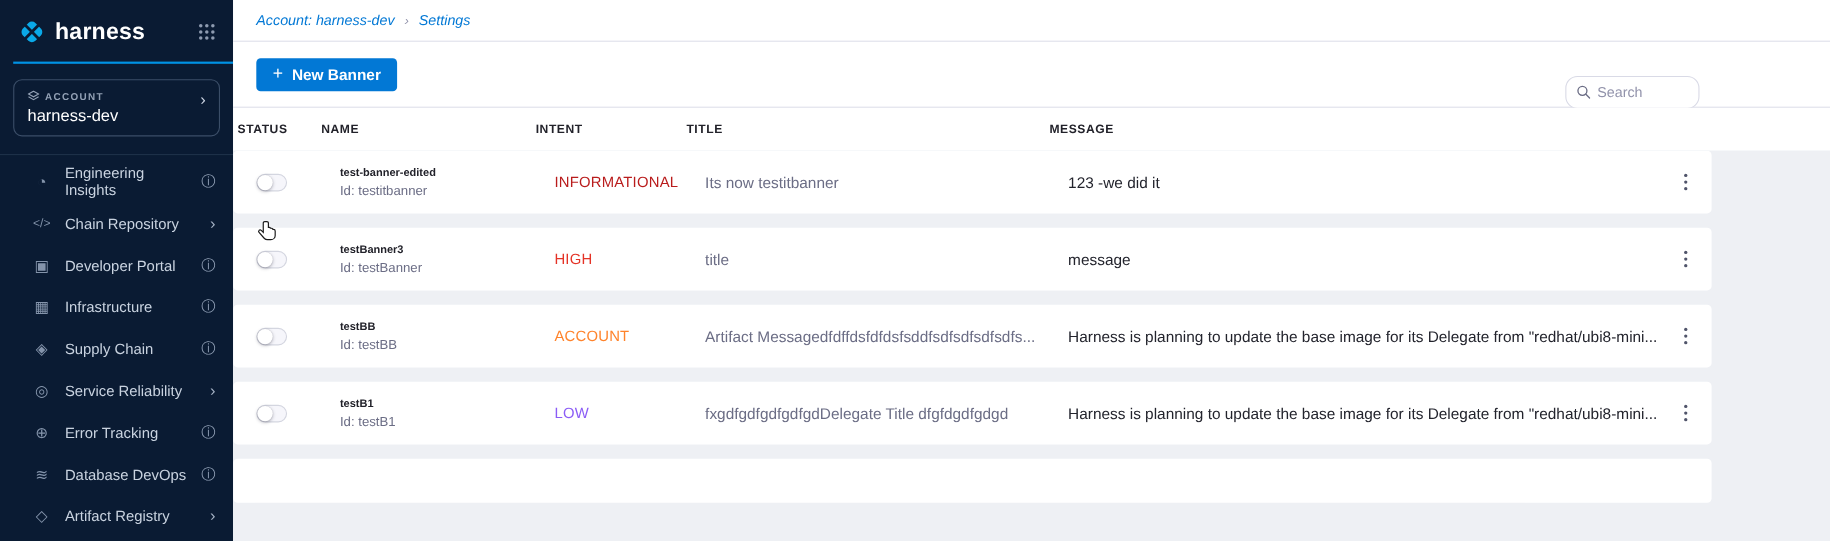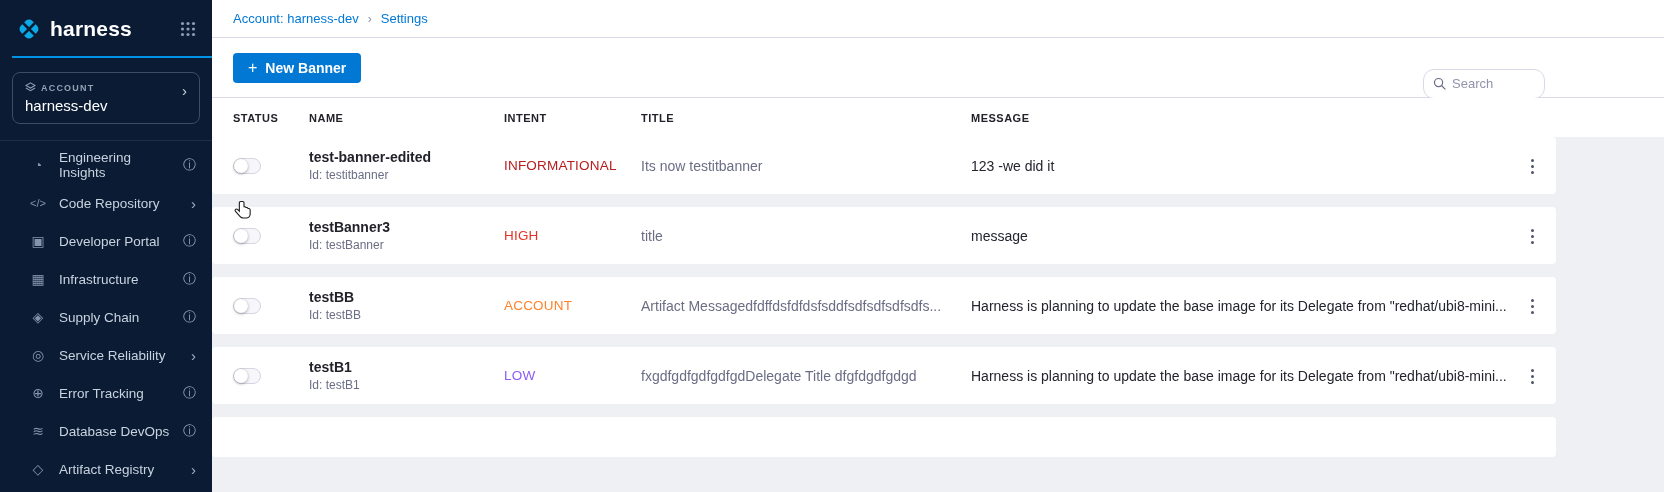--- a/index.html
+++ b/index.html
@@ -25,39 +25,39 @@
   .account-chevron { color:#cdd6e4; font-size:15px; }
   .nav { border-top:1px solid #1d3048; padding-top:5px; flex:1; overflow:hidden; }
   .nav-item { display:flex; align-items:center; gap:11px; height:38px; padding:0 16px 0 28px; font-size:13.5px; color:#c9d3e0; cursor:pointer; }
   .nav-icon { width:20px; text-align:center; color:#8494ab; font-size:14px; flex:0 0 auto; }
   .nav-trailing { margin-left:auto; color:#93a2b8; font-size:13px; }
   .nav-trailing.chev { font-size:15px; color:#a6b3c6; }
 
   
   .main { flex:1; display:flex; flex-direction:column; background:#eef0f4; min-width:0; }
   .page-header { background:#ffffff; padding:11px 21px 11px 21px; border-bottom:1px solid #d9dae6; }
-  .breadcrumb { display:flex; align-items:center; gap:9px; font-size:13px; }
+  .breadcrumb { display:flex; align-items:center; gap:9px; font-size:13px;font-style:italic; }
   .crumb { color:#0278d5; text-decoration:none; cursor:pointer; }
   .crumb-sep { color:#9293ab; font-size:12px; }
   .page-title { margin-top:8px; font-size:20px; font-weight:700; color:#22222a; }
 
   .toolbar { background:#ffffff; height:60px; display:flex; align-items:center; justify-content:space-between; padding:0 119px 0 21px; border-bottom:1px solid #d9dae6; }
   .btn-new { background:#0278d5; color:#ffffff; border:none; border-radius:4px; height:30px; padding:0 15px; font-size:14px; font-weight:700; display:flex; align-items:center; gap:8px; cursor:pointer; font-family:inherit; }
   .btn-new .plus { font-size:16px; font-weight:400; }
   .search-box { width:122px; height:30px; background:#ffffff; border:1px solid #d9dae6; border-radius:11px; display:flex; align-items:center; gap:6px; padding:0 9px;margin-top:32px; }
   .search-box svg { flex:0 0 auto; }
   .search-box input { border:none; outline:none; width:100%; font-size:13px; color:#22222a; font-family:inherit; background:transparent; }
   .search-box input::placeholder { color:#9293ab; }
 
   .grid-cols { display:grid; grid-template-columns:76px 195px 137px 330px 1fr 48px; align-items:center; }
-  .table-head { background:#ffffff; padding:14px 0 13px 21px; font-size:11px; font-weight:700; letter-spacing:.5px; color:#22222a; }
+  .table-head { background:#ffffff; padding:14px 0 13px 4px; font-size:11px; font-weight:700; letter-spacing:.5px; color:#22222a; }
   .rows { flex:1; background:#eef0f4; overflow:hidden; }
   .row { width:1344px; height:57px; background:#ffffff; border-radius:4px; margin-bottom:13px; padding-left:21px; }
   .row.partial { height:40px; margin-bottom:0; }
-  .cell-name .name { font-size:14px; font-weight:700; color:#22222a; }
+  .cell-name .name { font-size:10px; font-weight:700; color:#22222a; }
   .cell-name .rowid { font-size:12px; color:#6b6d85; margin-top:3px; }
   .cell-intent { font-size:13.5px; letter-spacing:.2px; }
   .cell-title { font-size:14px; color:#6b6d85; white-space:nowrap; overflow:hidden; padding-right:10px; }
   .cell-msg { font-size:14px; color:#23242d; white-space:nowrap; overflow:hidden; padding-right:4px; }
   .cell-menu { text-align:center; color:#50546a; font-size:15px; font-weight:700; letter-spacing:0; cursor:pointer; line-height:6px; }
   .dots { display:inline-flex; flex-direction:column; gap:3px; cursor:pointer; padding:4px; }
   .dots i { width:3px; height:3px; border-radius:50%; background:#50546a; }
 
   .toggle { width:28px; height:16px; border-radius:9px; background:#f6f6fb; border:1px solid #d4d6e0; position:relative; cursor:pointer; display:inline-block; }
   .toggle .knob { position:absolute; left:0px; top:0px; width:14px; height:14px; border-radius:50%; background:#ffffff; box-shadow:0 1px 3px rgba(40,41,61,.35), 0 0 1px rgba(40,41,61,.2); }
@@ -105,21 +105,21 @@
   </div>
 
   <nav class="nav">
     <div class="nav-item">
       <span class="nav-icon">◔</span>
       <span>Engineering Insights</span>
       <span class="nav-trailing">ⓘ</span>
     </div>
     <div class="nav-item">
       <span class="nav-icon" style="font-size:11px;">&lt;/&gt;</span>
-      <span>Code Repository</span>
+      <span>Chain Repository</span>
       <span class="nav-trailing chev">›</span>
     </div>
     <div class="nav-item">
       <span class="nav-icon">▣</span>
       <span>Developer Portal</span>
       <span class="nav-trailing">ⓘ</span>
     </div>
     <div class="nav-item">
       <span class="nav-icon">▦</span>
       <span>Infrastructure</span>

